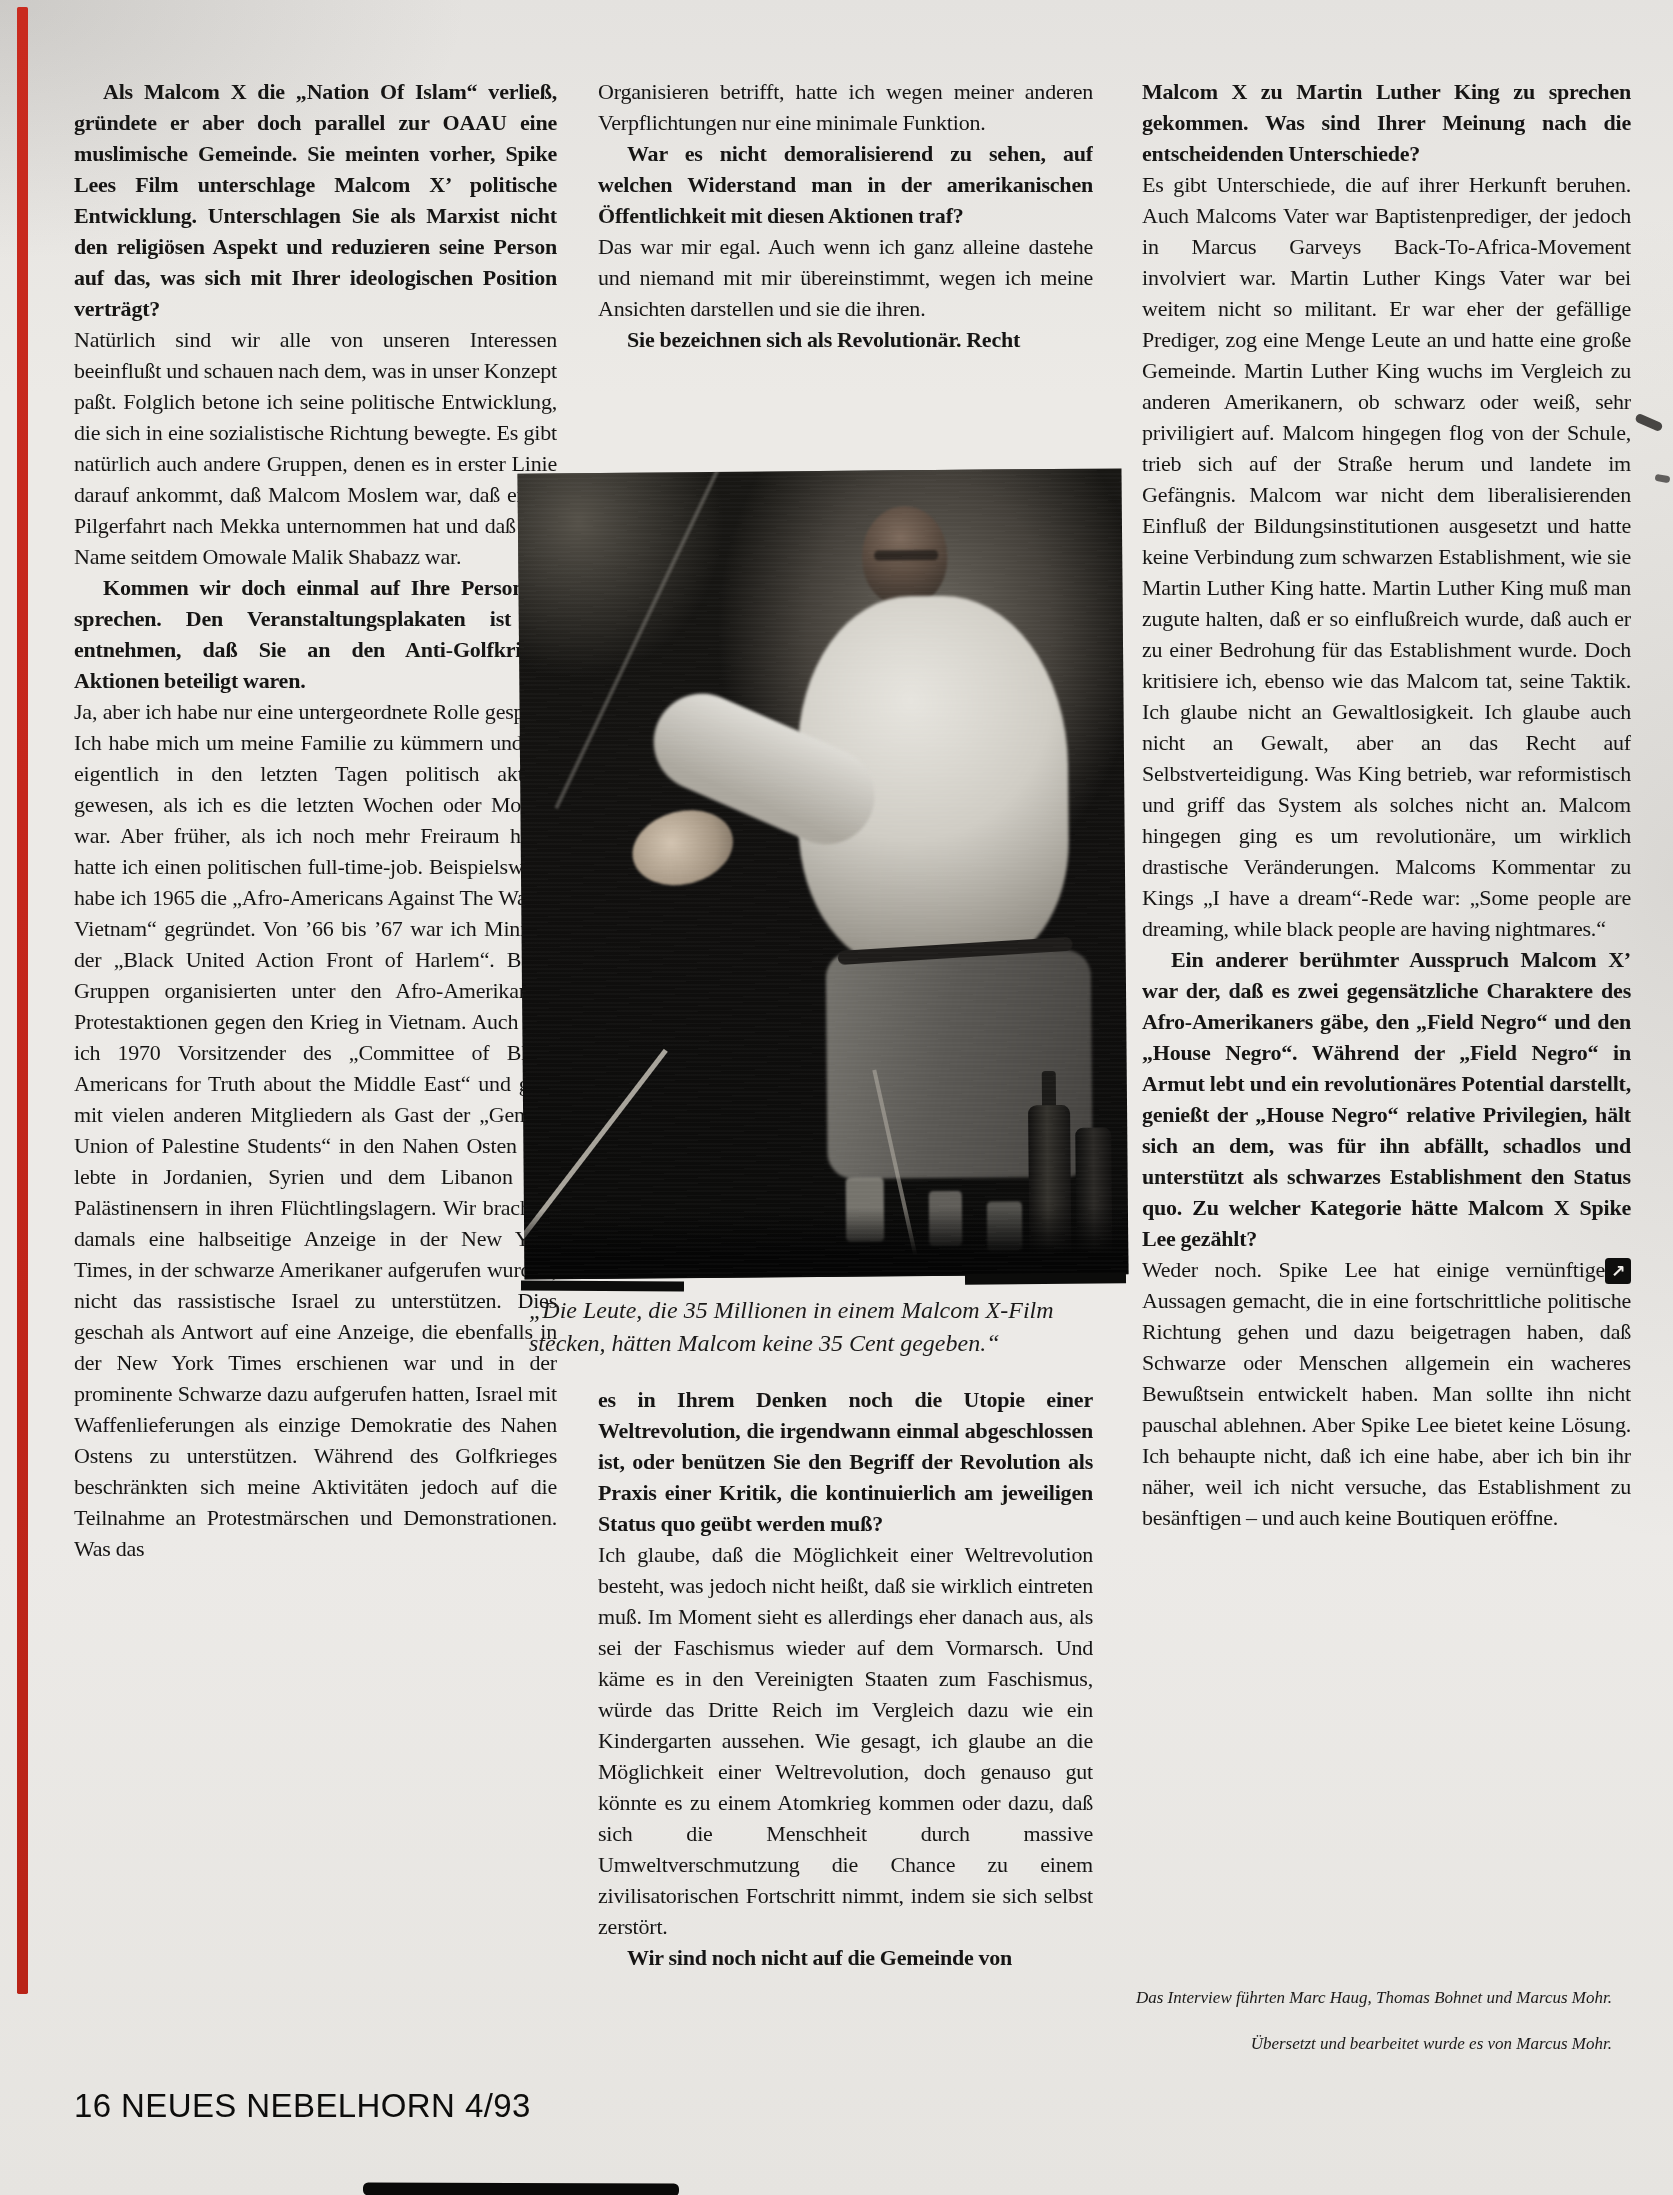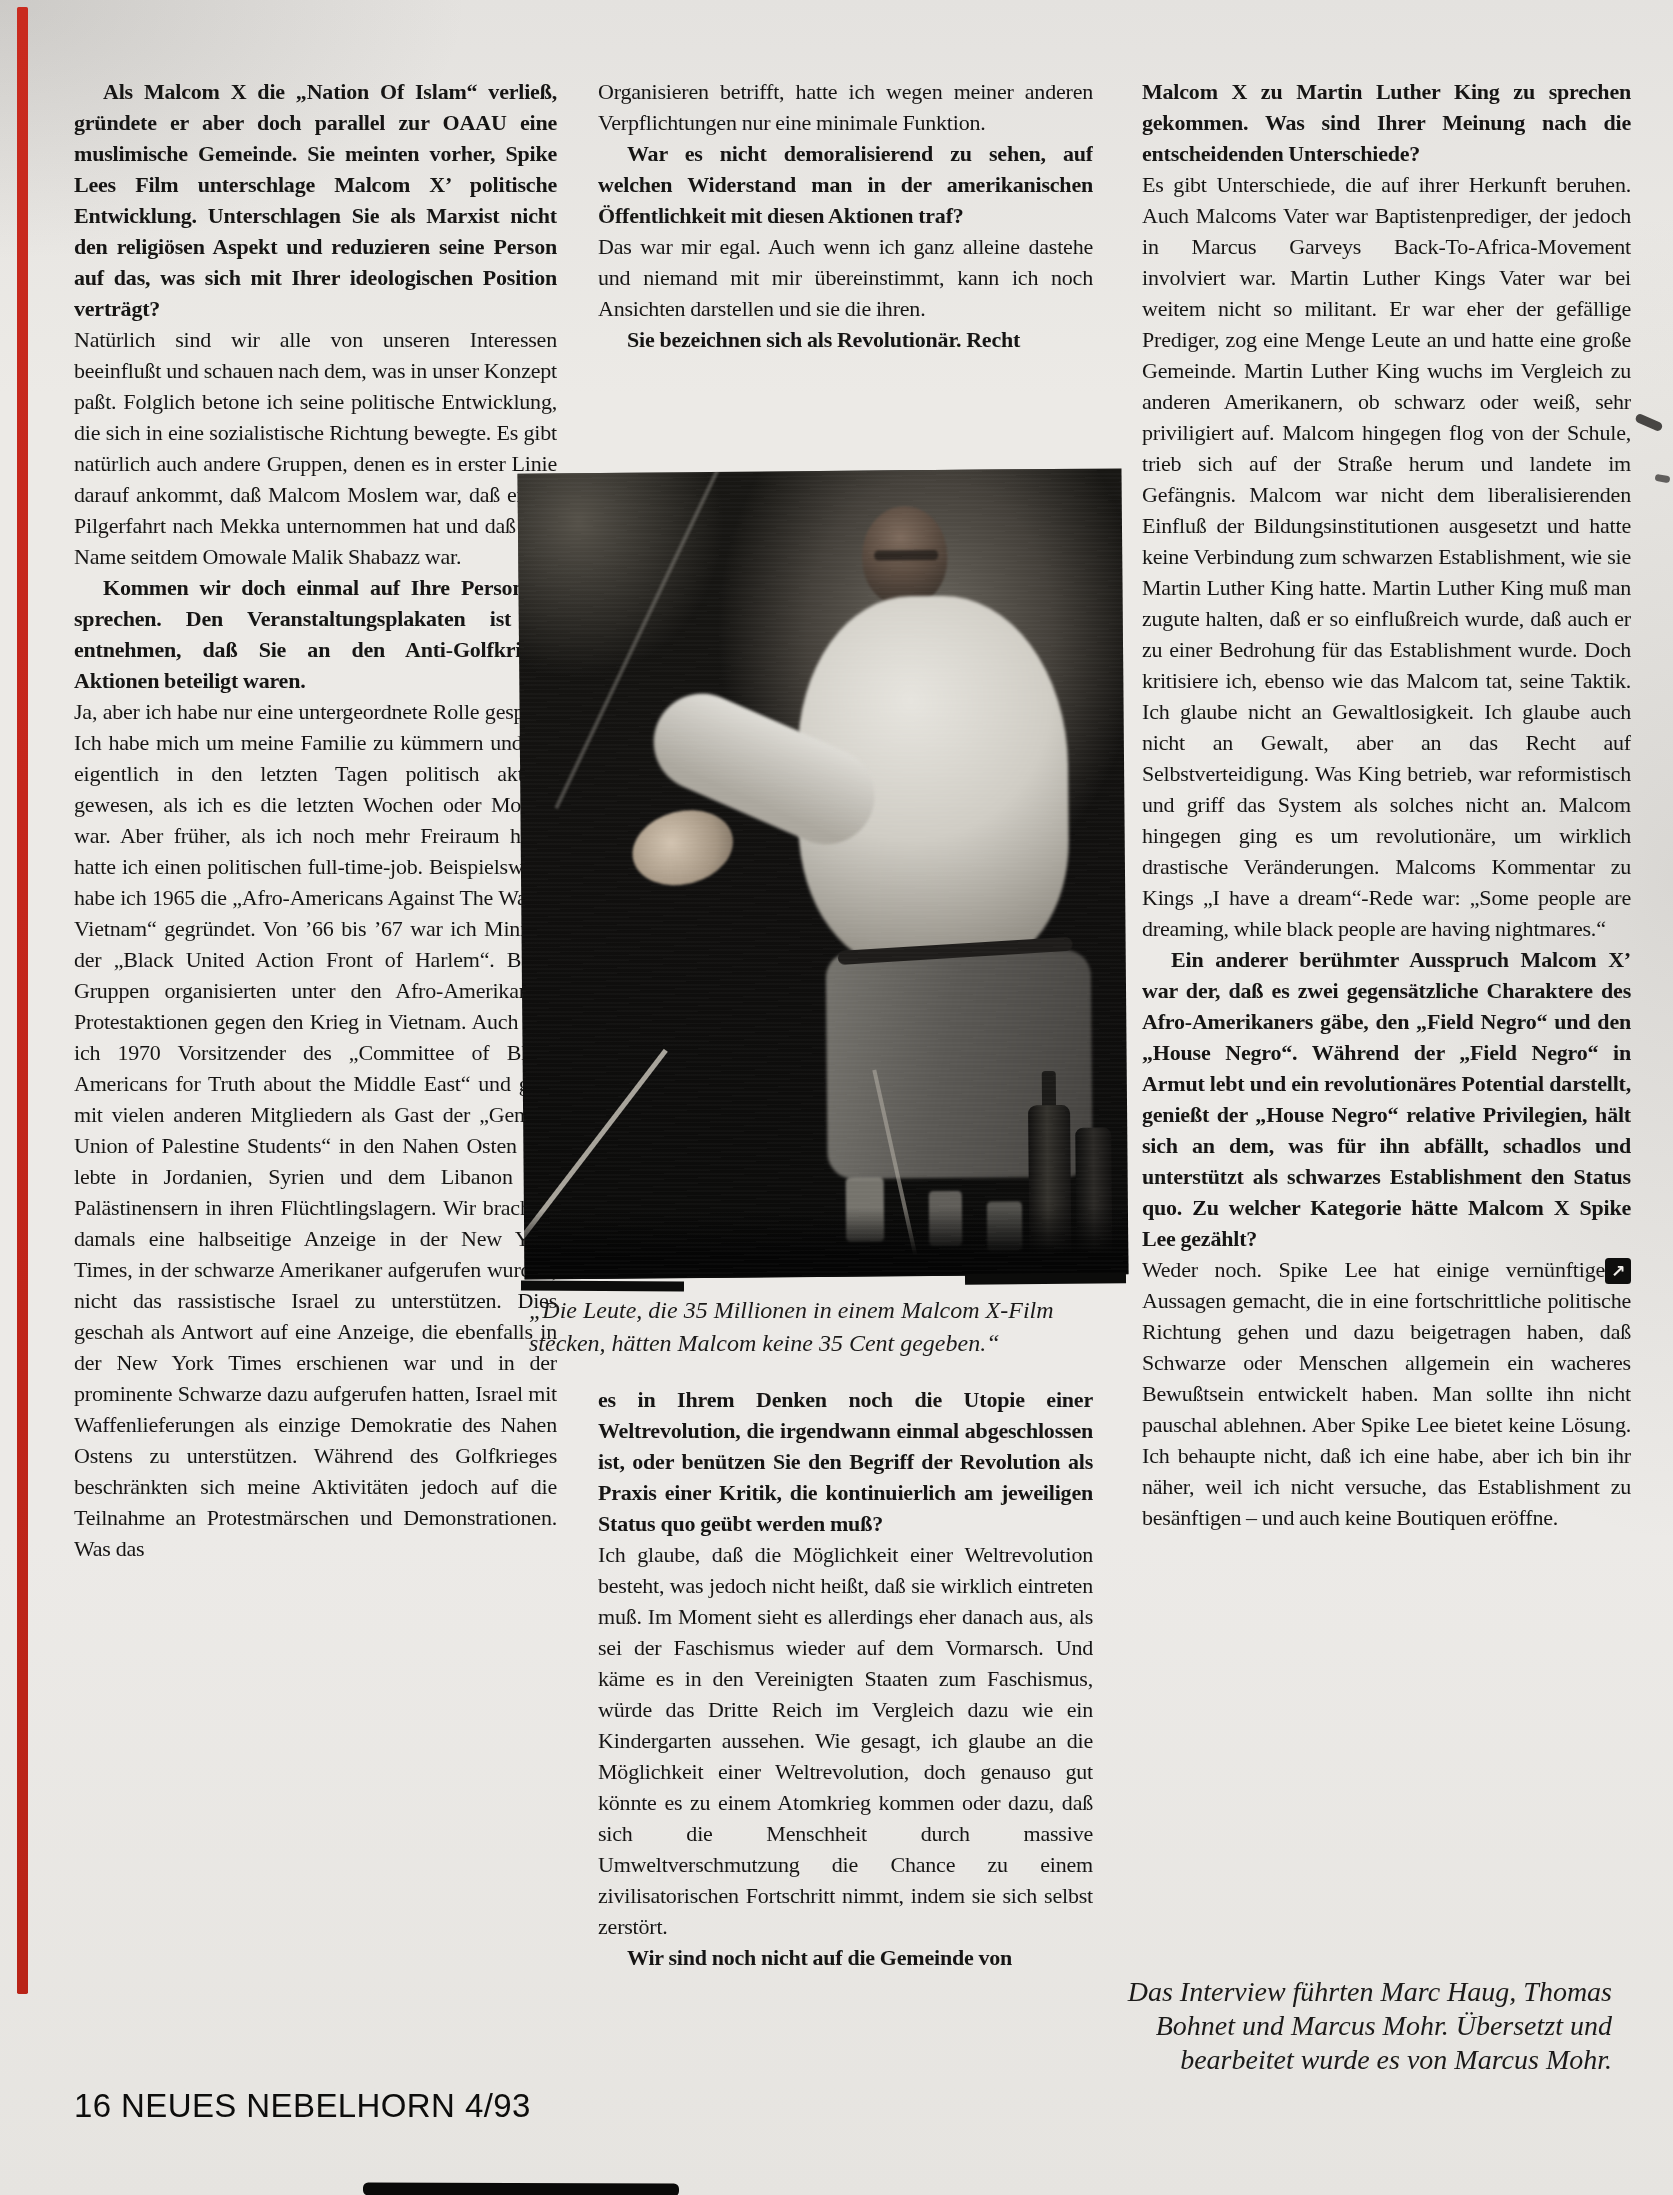--- a/index.html
+++ b/index.html
@@ -86,21 +86,21 @@
   #caption{
     position:absolute;left:529px;top:1294px;width:588px;
     font-style:italic;font-size:24px;line-height:33px;text-align:left;
     letter-spacing:0;color:#1b1a19;
   }
   #caption span{display:block;}
 
   
   #credit{
     position:absolute;left:1126px;top:1975px;width:486px;
-    font-style:italic;font-size:28px;line-height:34px;text-align:right;
+    font-style:italic;font-size:17px;line-height:46px;text-align:right;
     color:#1b1a19;
   }
 
   
   .endmark{
     display:inline-block;float:right;
     width:26px;height:26px;margin-top:3.5px;
     background:#0e0e0d;color:#efede9;
     font-family:"DejaVu Sans", sans-serif;
     font-size:17.3px;line-height:26px;text-align:center;
@@ -129,21 +129,21 @@
   <div class="col" id="col1">
     <p class="q">Als Malcom X die „Nation Of Islam“ verließ, gründete er aber doch parallel zur OAAU eine muslimische Gemeinde. Sie meinten vorher, Spike Lees Film unterschlage Malcom X’ politische Entwicklung. Unterschlagen Sie als Marxist nicht den religiösen Aspekt und reduzieren seine Person auf das, was sich mit Ihrer ideologischen Position verträgt?</p>
     <p class="a">Natürlich sind wir alle von unseren Interessen beeinflußt und schauen nach dem, was in unser Konzept paßt. Folglich betone ich seine politische Entwicklung, die sich in eine sozialistische Richtung bewegte. Es gibt natürlich auch andere Gruppen, denen es in erster Linie darauf ankommt, daß Malcom Moslem war, daß er die Pilgerfahrt nach Mekka unternommen hat und daß sein Name seitdem Omowale Malik Shabazz war.</p>
     <p class="q">Kommen wir doch einmal auf Ihre Person zu sprechen. Den Veranstaltungsplakaten ist zu entnehmen, daß Sie an den Anti-Golfkriegs-Aktionen beteiligt waren.</p>
     <p class="a">Ja, aber ich habe nur eine untergeordnete Rolle gespielt. Ich habe mich um meine Familie zu kümmern und bin eigentlich in den letzten Tagen politisch aktiver gewesen, als ich es die letzten Wochen oder Monate war. Aber früher, als ich noch mehr Freiraum hatte, hatte ich einen politischen full-time-job. Beispielsweise habe ich 1965 die „Afro-Americans Against The War In Vietnam“ gegründet. Von ’66 bis ’67 war ich Minister der „Black United Action Front of Harlem“. Beide Gruppen organisierten unter den Afro-Amerikanern Protestaktionen gegen den Krieg in Vietnam. Auch war ich 1970 Vorsitzender des „Committee of Black Americans for Truth about the Middle East“ und ging mit vielen anderen Mitgliedern als Gast der „General Union of Palestine Students“ in den Nahen Osten und lebte in Jordanien, Syrien und dem Libanon mit Palästinensern in ihren Flüchtlingslagern. Wir brachten damals eine halbseitige Anzeige in der New York Times, in der schwarze Amerikaner aufgerufen wurden, nicht das rassistische Israel zu unterstützen. Dies geschah als Antwort auf eine Anzeige, die ebenfalls in der New York Times erschienen war und in der prominente Schwarze dazu aufgerufen hatten, Israel mit Waffenlieferungen als einzige Demokratie des Nahen Ostens zu unterstützen. Während des Golfkrieges beschränkten sich meine Aktivitäten jedoch auf die Teilnahme an Protestmärschen und Demonstrationen. Was das</p>
   </div>
 
   <div class="col" id="col2top">
     <p class="a">Organisieren betrifft, hatte ich wegen meiner anderen Verpflichtungen nur eine minimale Funktion.</p>
     <p class="q">War es nicht demoralisierend zu sehen, auf welchen Widerstand man in der amerikanischen Öffentlichkeit mit diesen Aktionen traf?</p>
-    <p class="a">Das war mir egal. Auch wenn ich ganz alleine dastehe und niemand mit mir übereinstimmt, kann ich noch Ansichten darstellen und sie die ihren.</p>
+    <p class="a">Das war mir egal. Auch wenn ich ganz alleine dastehe und niemand mit mir übereinstimmt, wegen ich meine Ansichten darstellen und sie die ihren.</p>
     <p class="q">Sie bezeichnen sich als Revolutionär. Recht</p>
   </div>
 
   <div id="photo">
     <div class="sh ph-board-edge"></div>
     <div class="sh ph-head"></div>
     <div class="sh ph-glasses"></div>
     <div class="sh ph-shirt"></div>
     <div class="sh ph-arm"></div>
     <div class="sh ph-hand"></div>

